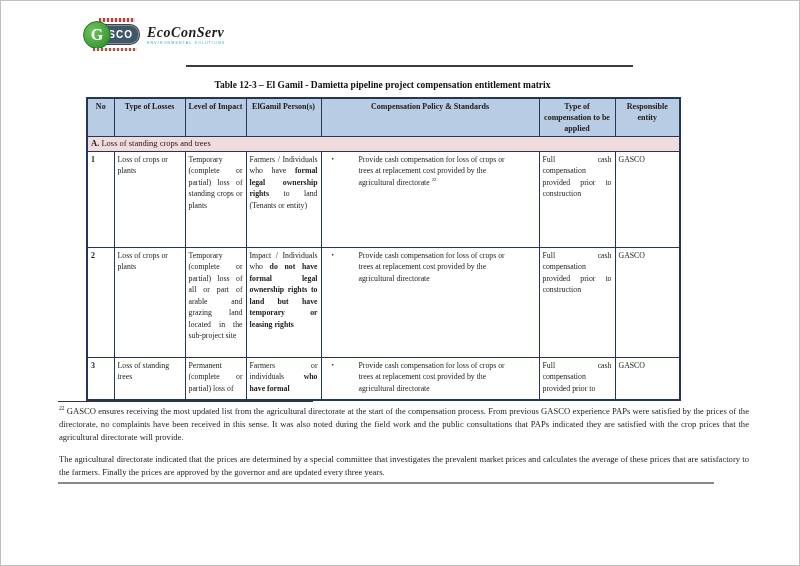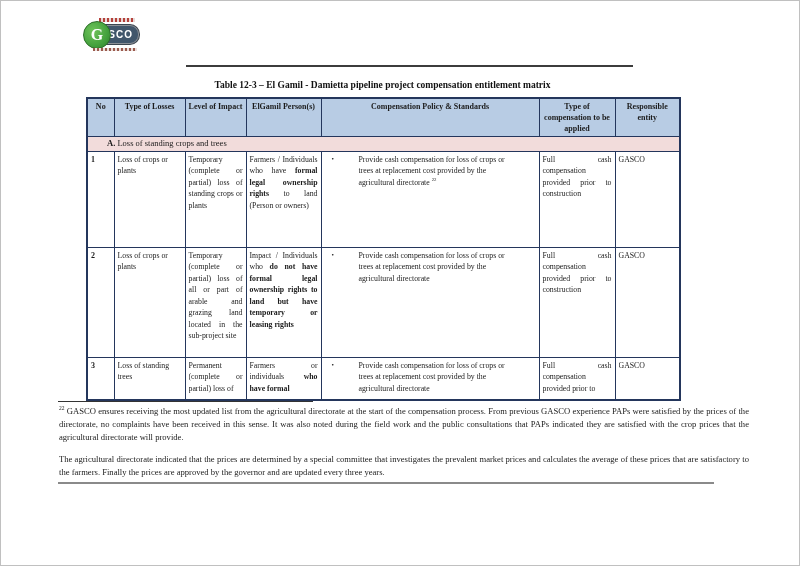--- a/index.html
+++ b/index.html
@@ -33,21 +33,21 @@
     font-weight:bold;font-size:9.5px;color:#111;}
   
   table.matrix{position:absolute;left:85px;top:96px;width:593px;border-collapse:collapse;table-layout:fixed;
     font-size:7.8px;line-height:11.5px;}
   table.matrix th,table.matrix td{border:1px solid var(--table-border,#24365c);vertical-align:top;
     padding:2px 3px;overflow:hidden;box-sizing:border-box;}
   table.matrix{border:2px solid var(--table-border,#24365c);}
   table.matrix th{background:var(--table-header-bg,#b8cce4);font-weight:bold;font-size:8px;line-height:11px;text-align:center;}
   th.just{text-align:justify;}
   th.left{text-align:left;}
-  tr.section td{background:var(--section-row-bg,#f2dcdb);font-size:8.5px;padding:1px 19px;}
+  tr.section td{background:var(--section-row-bg,#f2dcdb);font-size:8.5px;padding:1px 3px;}
   td.just{text-align:justify;}
   td.no b{font-size:8px;}
   .bullet-row{display:flex;}
   .blt{width:34px;padding-left:7px;box-sizing:border-box;flex:none;font-size:7px;}
   .ctext{flex:1;padding-right:16px;}
   sup.fnref{font-size:4.8px;vertical-align:super;line-height:0;}
   .clip{height:37px;overflow:hidden;}
   
   .fn-sep{position:absolute;left:57px;top:400px;width:255px;height:1px;background:#333;}
   .footnotes{position:absolute;left:58px;top:404px;width:690px;font-size:8.6px;line-height:13.2px;text-align:justify;color:#222;}
@@ -66,20 +66,24 @@
     <div class="gasco-smudge-top"></div>
     <div class="gasco-pill">
       <span class="gasco-word">ASCO</span>
     </div>
     <div class="gasco-circle">
       <span class="gasco-g">G</span>
     </div>
     <div class="gasco-smudge-bottom"></div>
   </div>
 
+  <div class="eco-logo">
+    <div class="eco-name">EcoConServ</div>
+    <div class="eco-sub">ENVIRONMENTAL SOLUTIONS</div>
+  </div>
 
   <div class="banner-rule"></div>
 
   <div class="doc-title">Table 12-3 – El Gamil - Damietta pipeline project compensation entitlement matrix</div>
 
   <table class="matrix">
     <colgroup>
       <col style="width:27px">
         <col style="width:71px">
         <col style="width:61px">
@@ -101,21 +105,21 @@
     </thead>
     <tbody>
       <tr class="section" style="height:14px">
         <td colspan="7"><b>A.</b> <span>Loss of standing crops and trees</span></td>
       </tr>
 
       <tr style="height:96px">
         <td class="no"><b>1</b></td>
         <td>Loss of crops or plants</td>
         <td class="just">Temporary (complete or partial) loss of standing crops or plants</td>
-        <td class="just"><span>Farmers / Individuals who have </span><b>formal legal ownership rights</b><span> to land (Person or owners)</span></td>
+        <td class="just"><span>Farmers / Individuals who have </span><b>formal legal ownership rights</b><span> to land (Tenants or entity)</span></td>
         <td>
           <div class="bullet-row">
               <span class="blt">•</span>
               <span class="ctext"><span>Provide cash compensation for loss of crops or trees at replacement cost provided by the agricultural directorate</span> <sup class="fnref">22</sup></span>
             </div>
         </td>
         <td class="just">Full cash compensation provided prior to construction</td>
         <td>GASCO</td>
       </tr>
 

